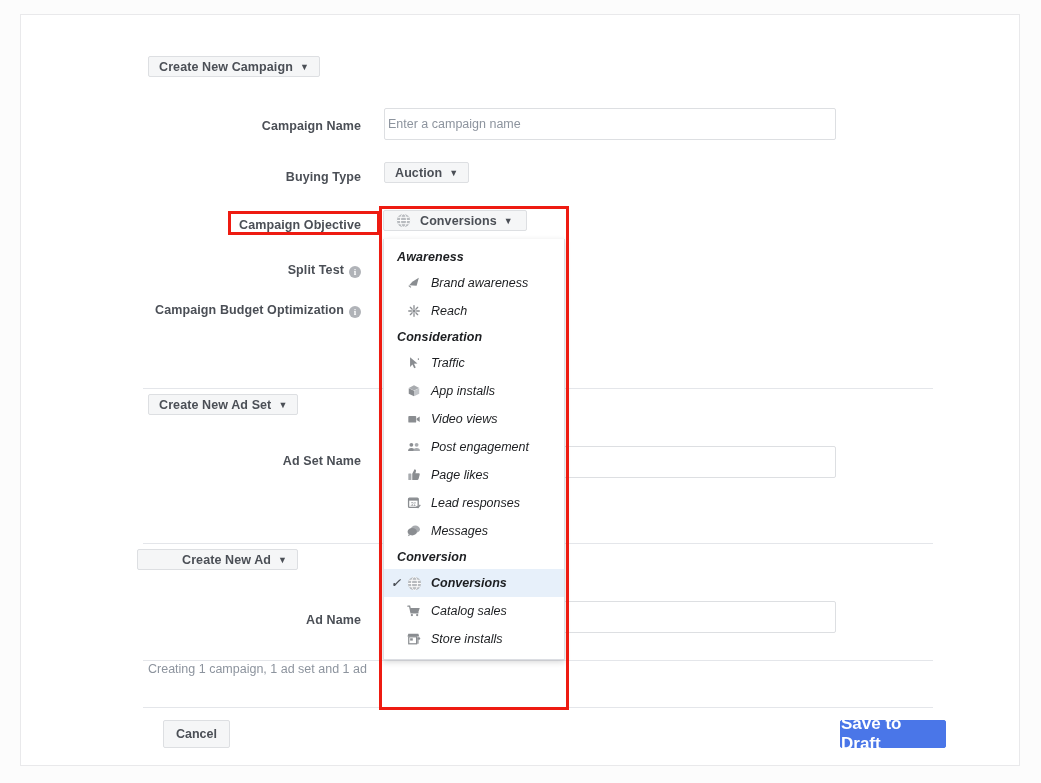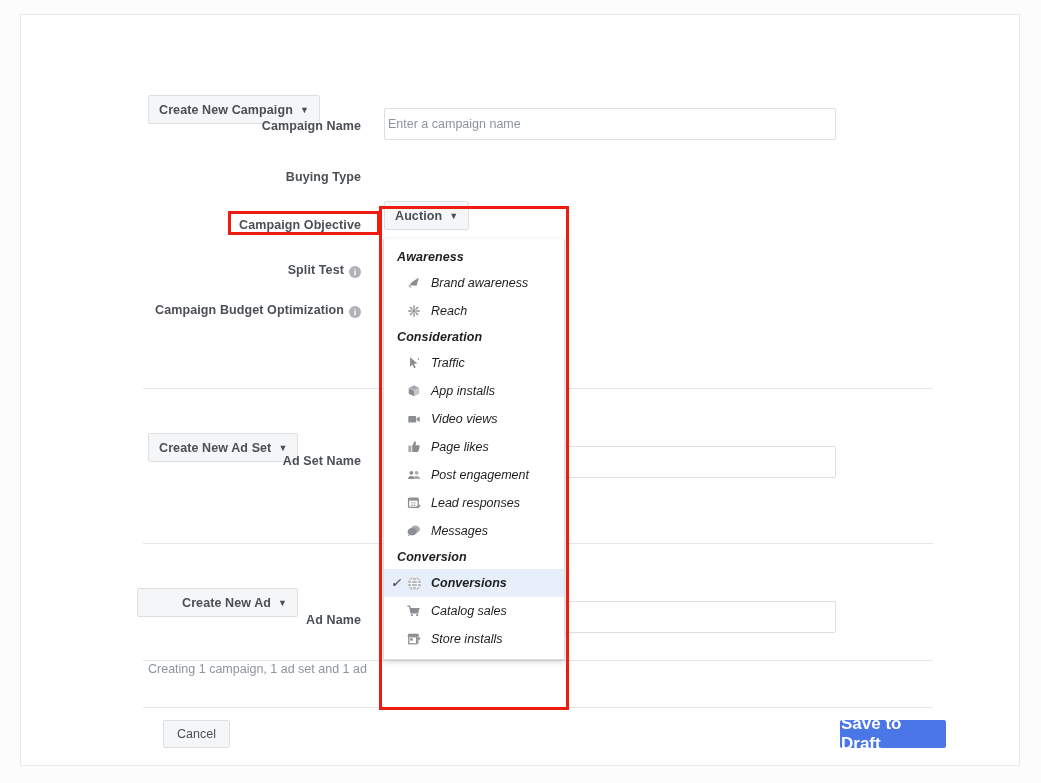--- a/index.html
+++ b/index.html
@@ -52,25 +52,24 @@
     position: absolute;
     display: inline-flex;
     align-items: center;
     background: #f5f6f7;
     border: 1px solid #dddfe2;
     border-radius: 2px;
     color: #4b4f56;
     font-size: 12.5px;
     font-weight: bold;
     padding: 0 10px;
-    height: 29px;
+    height: 21px;
     box-sizing: border-box;
     white-space: nowrap;
     letter-spacing: .1px;
-    margin-top: 39px;
   }
   .gbtn .caret {
     margin-left: 7px;
     font-size: 9px;
     line-height: 1;
     color: #4b4f56;
     transform: translateY(1px);
   }
 
   
@@ -124,21 +123,21 @@
   .cancel-btn {
     position: absolute;
     left: 142px;
     top: 705px;
     width: 67px;
     height: 28px;
     background: #f5f6f7;
     border: 1px solid #dddfe2;
     border-radius: 2px;
     font-size: 12.5px;
-    font-weight: normal;
+    font-weight: bold;
     color: #4b4f56;
     display: flex;
     align-items: center;
     justify-content: center;
     box-sizing: border-box;
   }
   .save-btn {
     position: absolute;
     left: 819px;
     top: 705px;
@@ -370,37 +369,37 @@
               <rect x="1.5" y="4.5" width="9" height="7.5" rx="1" fill="#8a8d91"></rect>
               <path d="M11 7.5 L14.5 5 L14.5 11.5 L11 9 Z" fill="#8a8d91"></path>
             </svg>
         </span>
         <span>Video views</span>
       </div>
       <div class="dd-item">
         <span class="dd-check"></span>
         <span class="dd-ico">
           <svg width="14" height="14" viewBox="0 0 16 16">
-              <path d="M6 6.5 L8.6 1.5 C10 1.5 10.6 2.6 10.2 4 L9.6 6 L13.4 6 C14.3 6 14.8 6.8 14.5 7.7 L13.2 12.6 C13 13.4 12.4 13.8 11.6 13.8 L6 13.8 Z" fill="#8a8d91"></path>
-              <rect x="1.5" y="6.3" width="3.5" height="7.5" rx=".6" fill="#a8abaf"></rect>
-            </svg>
-        </span>
-        <span>Page likes</span>
-      </div>
-      <div class="dd-item">
-        <span class="dd-check"></span>
-        <span class="dd-ico">
-          <svg width="14" height="14" viewBox="0 0 16 16">
               <circle cx="5" cy="5.5" r="2.2" fill="#8a8d91"></circle>
               <circle cx="11" cy="5.5" r="2.2" fill="#a8abaf"></circle>
               <path d="M1.2 12.5 a3.8 3.3 0 0 1 7.6 0 Z" fill="#8a8d91"></path>
               <path d="M7.2 12.5 a3.8 3.3 0 0 1 7.6 0 Z" fill="#a8abaf"></path>
             </svg>
         </span>
         <span>Post engagement</span>
+      </div>
+      <div class="dd-item">
+        <span class="dd-check"></span>
+        <span class="dd-ico">
+          <svg width="14" height="14" viewBox="0 0 16 16">
+              <path d="M6 6.5 L8.6 1.5 C10 1.5 10.6 2.6 10.2 4 L9.6 6 L13.4 6 C14.3 6 14.8 6.8 14.5 7.7 L13.2 12.6 C13 13.4 12.4 13.8 11.6 13.8 L6 13.8 Z" fill="#8a8d91"></path>
+              <rect x="1.5" y="6.3" width="3.5" height="7.5" rx=".6" fill="#a8abaf"></rect>
+            </svg>
+        </span>
+        <span>Page likes</span>
       </div>
       <div class="dd-item">
         <span class="dd-check"></span>
         <span class="dd-ico">
           <svg width="14" height="14" viewBox="0 0 16 16">
               <rect x="1.8" y="2.5" width="11" height="10.5" rx="1" fill="none" stroke="#8a8d91" stroke-width="1.5"></rect>
               <rect x="1.8" y="2.5" width="11" height="2.8" fill="#8a8d91"></rect>
               <text x="7.2" y="11" font-size="6" fill="#8a8d91" text-anchor="middle" font-family="sans-serif">31</text>
               <path d="M11 11.5 l1.6 1.8 l2.6 -3.2" stroke="#8a8d91" stroke-width="1.4" fill="none"></path>
             </svg>

